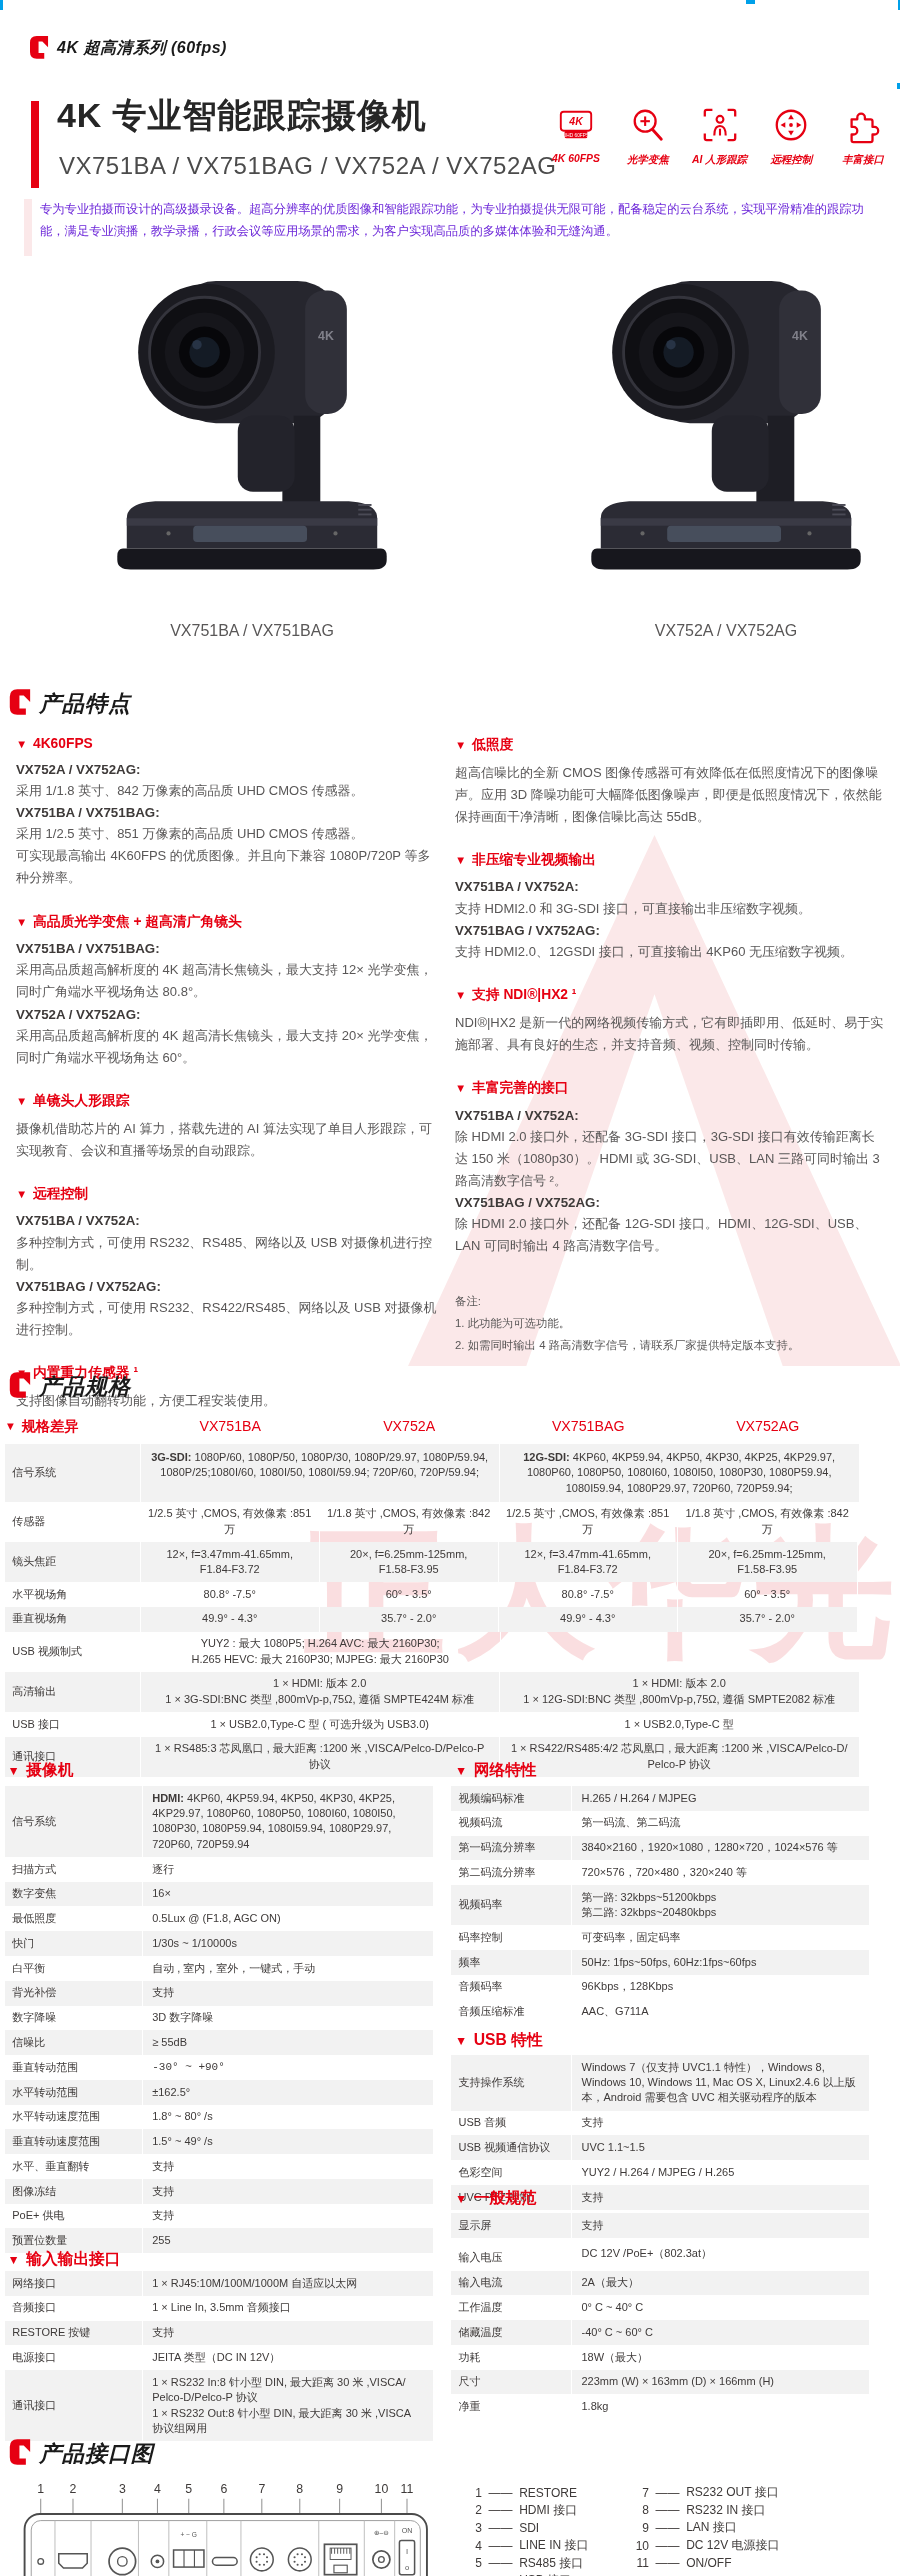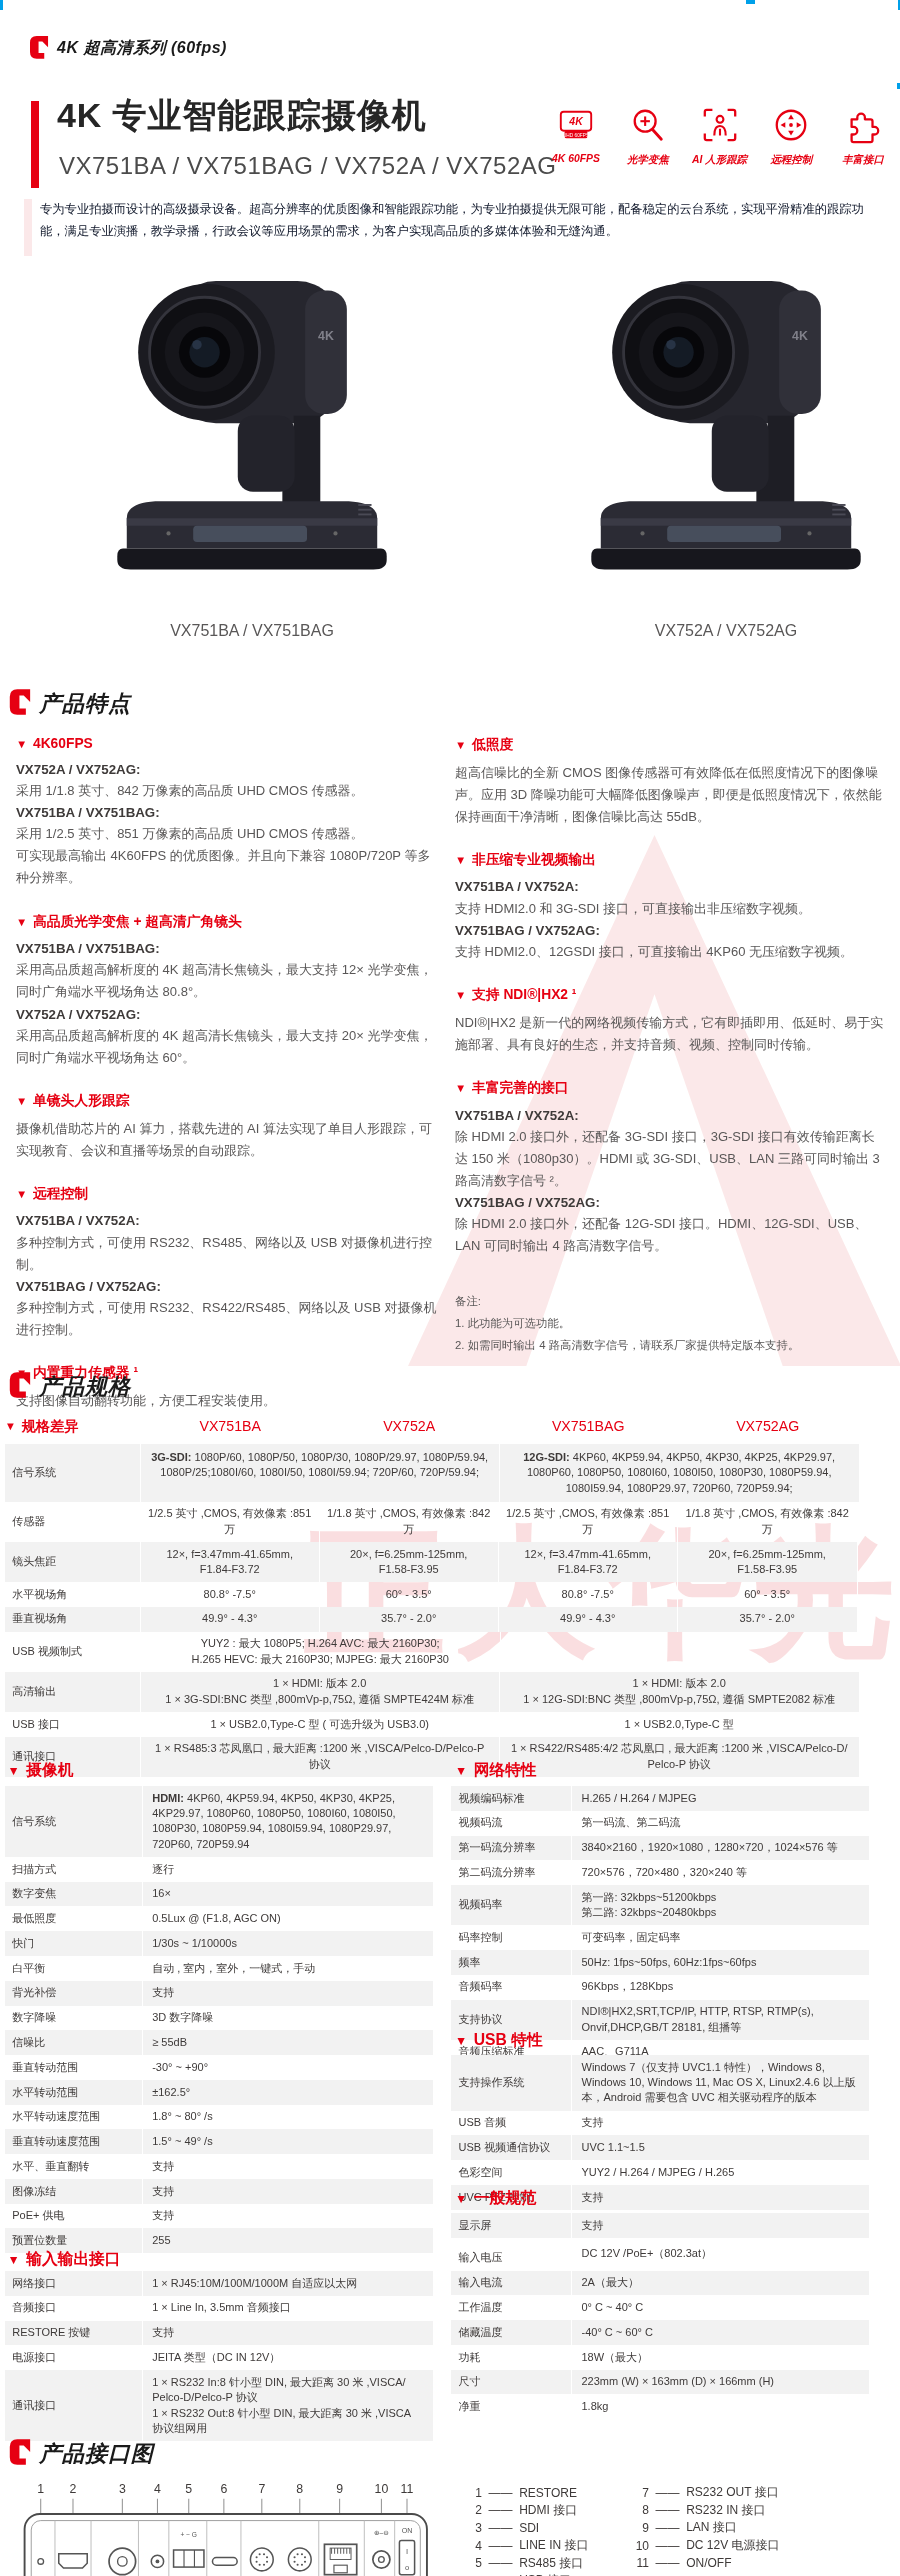--- a/index.html
+++ b/index.html
@@ -17,21 +17,21 @@
   .series{display:flex;align-items:center;gap:7.6px;}
   .series-text{font-size:16px;font-weight:bold;font-style:italic;color:#1a1a1a;letter-spacing:0.5px;}
   .red-bar{position:absolute;left:31px;top:101px;width:7.6px;height:87px;background:#e60012;}
   .page-title{position:absolute;left:57px;top:93px;font-size:34px;font-weight:bold;color:#262626;letter-spacing:0.9px;}
   .page-models{position:absolute;left:59px;top:152px;font-size:24px;color:#4b4b4b;letter-spacing:0.5px;}
   
   .badges{position:absolute;left:543px;top:106px;width:353px;display:flex;justify-content:space-between;z-index:2;}
   .badge{width:66px;display:flex;flex-direction:column;align-items:center;}
   .badge-label{margin-top:5.7px;font-size:10.4px;font-weight:bold;font-style:italic;color:#e60012;white-space:nowrap;}
   
-  .desc{position:absolute;left:40px;top:199px;width:839px;font-size:12.3px;line-height:1.75;color:#0f172a;}
+  .desc{position:absolute;left:40px;top:199px;width:839px;font-size:12.3px;line-height:1.75;color:#6d28d9;}
   
   .cam-label{position:absolute;top:622px;width:342px;text-align:center;font-size:16px;color:#595757;}
   
   .sec-head{display:flex;align-items:center;gap:6.6px;}
   .sec-head-text{font-size:22px;font-weight:bold;font-style:italic;color:#1a1a1a;letter-spacing:0.9px;}
   
   .feat-col{position:absolute;top:736px;z-index:2;}
   .feature-block{margin-bottom:23px;}
   .feature-title{font-size:13.8px;font-weight:bold;color:#e60012;margin-bottom:7.6px;}
   .feature-title .tri{margin-right:5.7px;font-size:11.4px;}
@@ -396,21 +396,21 @@
     <div class="trow">
       <div class="tcell lab" style="flex: 0 0 138px;">数字降噪</div>
       <div class="tcell val" style="flex: 1 1 auto;">3D 数字降噪</div>
     </div>
     <div class="trow stripe">
       <div class="tcell lab" style="flex: 0 0 138px;">信噪比</div>
       <div class="tcell val" style="flex: 1 1 auto;">≥ 55dB</div>
     </div>
     <div class="trow">
       <div class="tcell lab" style="flex: 0 0 138px;">垂直转动范围</div>
-      <div class="tcell val" style="flex: 1 1 auto;">-30° ~ +90°</div>
+      <div class="tcell val" style="flex: 1 1 auto; font-family: Liberation Mono, monospace;">-30° ~ +90°</div>
     </div>
     <div class="trow stripe">
       <div class="tcell lab" style="flex: 0 0 138px;">水平转动范围</div>
       <div class="tcell val" style="flex: 1 1 auto;">±162.5°</div>
     </div>
     <div class="trow">
       <div class="tcell lab" style="flex: 0 0 138px;">水平转动速度范围</div>
       <div class="tcell val" style="flex: 1 1 auto;">1.8° ~ 80° /s</div>
     </div>
     <div class="trow stripe">
@@ -465,25 +465,20 @@
       <div class="tcell lab" style="flex: 0 0 121px;">码率控制</div>
       <div class="tcell val" style="flex: 1 1 auto;">可变码率，固定码率</div>
     </div>
     <div class="trow stripe">
       <div class="tcell lab" style="flex: 0 0 121px;">频率</div>
       <div class="tcell val" style="flex: 1 1 auto;">50Hz: 1fps~50fps, 60Hz:1fps~60fps</div>
     </div>
     <div class="trow">
       <div class="tcell lab" style="flex: 0 0 121px;">音频码率</div>
       <div class="tcell val" style="flex: 1 1 auto;">96Kbps，128Kbps</div>
-    </div>
-    <div class="trow stripe">
-      <div class="tcell lab" style="flex: 0 0 121px;">支持协议</div>
-      <div class="tcell val" style="flex: 1 1 auto;">NDI®|HX2,SRT,TCP/IP, HTTP, RTSP, RTMP(s),
-Onvif,DHCP,GB/T 28181, 组播等</div>
     </div>
     <div class="trow">
       <div class="tcell lab" style="flex: 0 0 121px;">音频压缩标准</div>
       <div class="tcell val" style="flex: 1 1 auto;">AAC、G711A</div>
     </div>
   </div>
 
 <div class="sub-head" style="left:455px;top:2030px;">
   <span class="tri">▼</span>
   <span>USB 特性</span>

